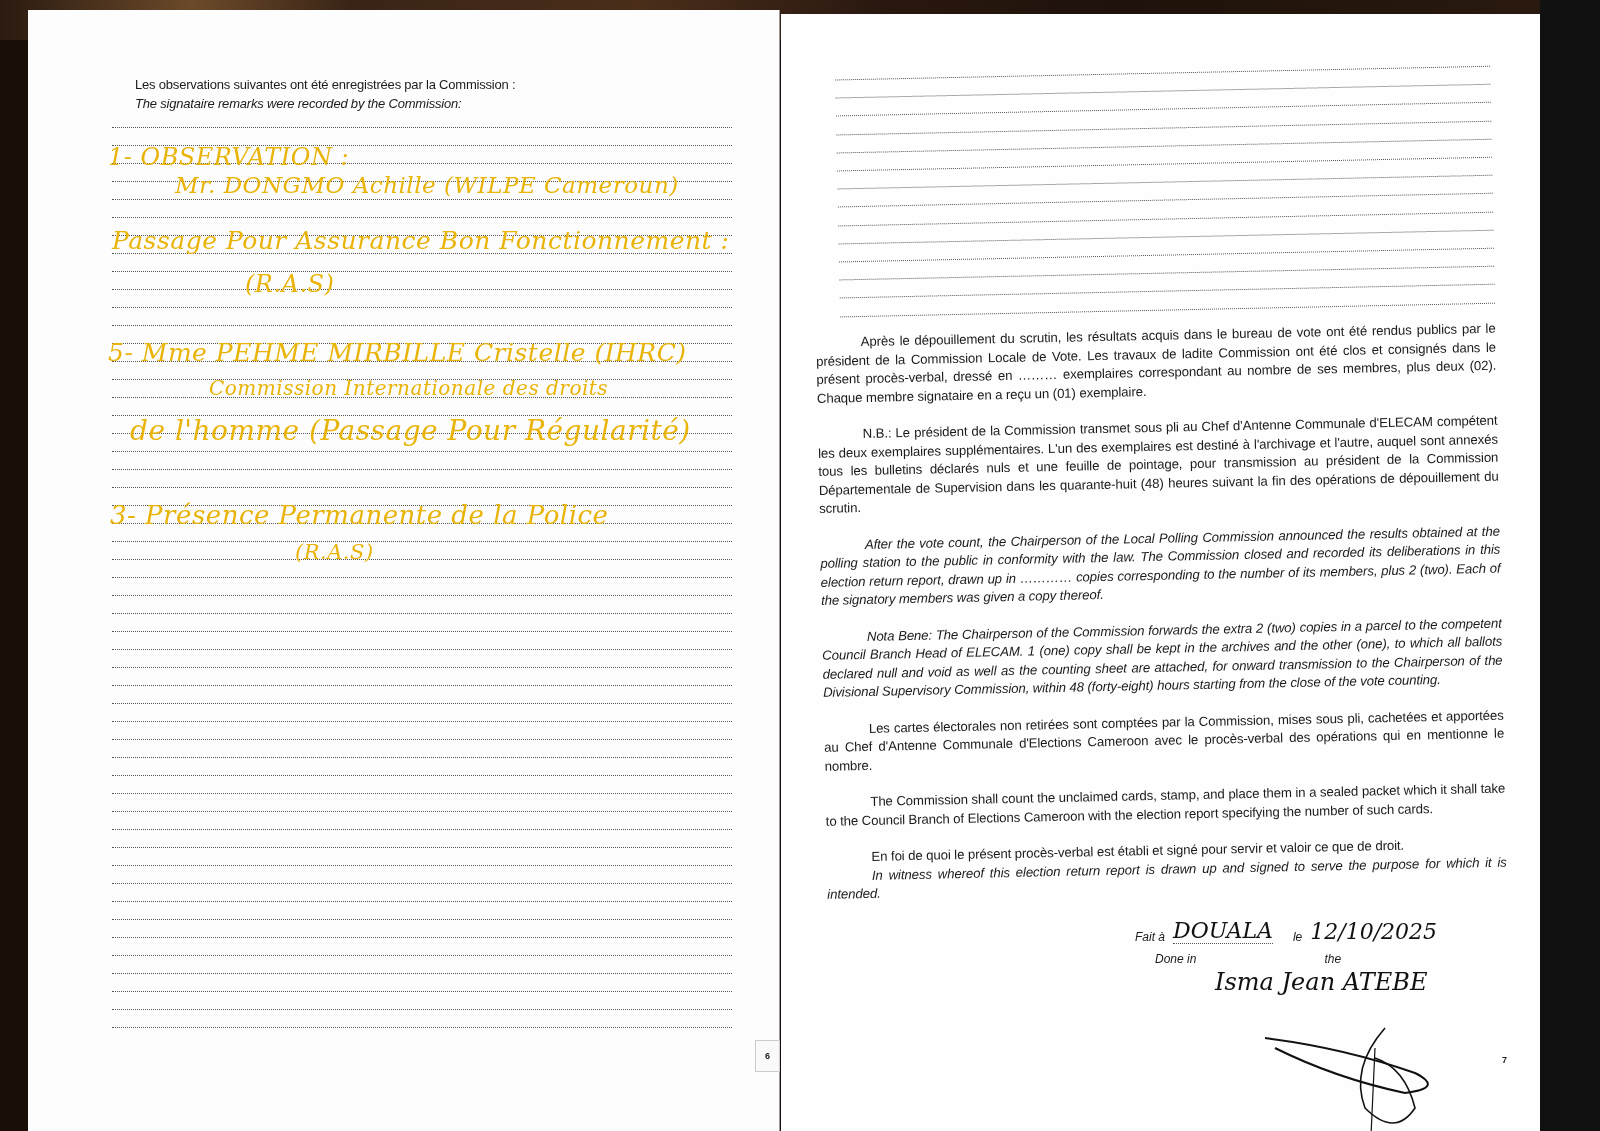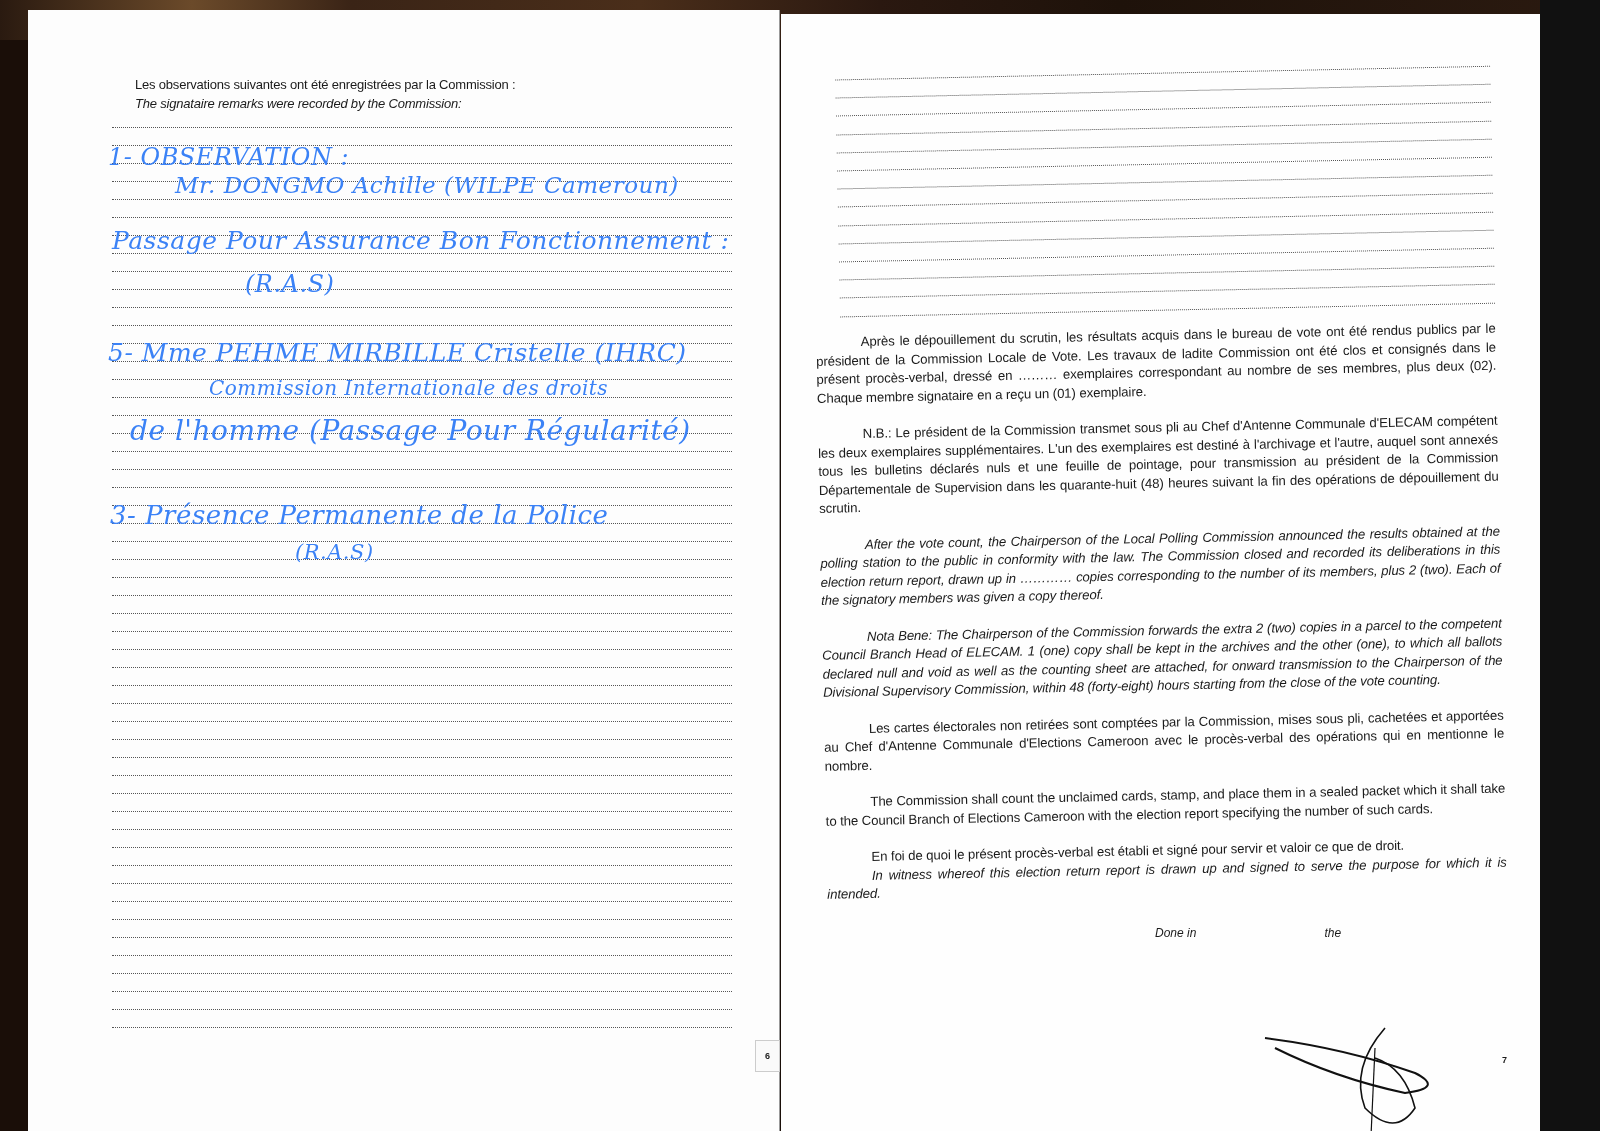--- a/index.html
+++ b/index.html
@@ -36,21 +36,21 @@
     .intro .en { font-style: italic; }
     .dotlines {
       position: absolute;
     }
     .dotline {
       position: absolute; left: 0; right: 0; height: 0;
       border-top: 1.5px dotted #555;
     }
     .hw {
       position: absolute; font-family: "DejaVu Serif", serif; font-style: italic;
-      color: #3b82f6; white-space: nowrap; letter-spacing: 0.5px;
+      color: #eab308; white-space: nowrap; letter-spacing: 0.5px;
     }
     .pagenum-box {
       position: absolute; width: 25px; height: 32px; border: 1px solid #ccc;
       font-size: 9px; display: flex; align-items: center; justify-content: center;
       background: #fafafa; font-weight: bold;
     }
     .rp-content {
       position: absolute; left: 810px; top: 70px; width: 680px;
       transform: rotate(-1.2deg); transform-origin: 0 0;
     }
@@ -170,24 +170,31 @@
   <p class="para"><span class="indent"></span><span>N.B.: Le président de la Commission transmet sous pli au Chef d'Antenne Communale d'ELECAM compétent les deux exemplaires supplémentaires. L'un des exemplaires est destiné à l'archivage et l'autre, auquel sont annexés tous les bulletins déclarés nuls et une feuille de pointage, pour transmission au président de la Commission Départementale de Supervision dans les quarante-huit (48) heures suivant la fin des opérations de dépouillement du scrutin.</span></p>
   <p class="para it"><span class="indent"></span><span>After the vote count, the Chairperson of the Local Polling Commission announced the results obtained at the polling station to the public in conformity with the law. The Commission closed and recorded its deliberations in this election return report, drawn up in ………… copies corresponding to the number of its members, plus 2 (two). Each of the signatory members was given a copy thereof.</span></p>
   <p class="para it"><span class="indent"></span><span>Nota Bene: The Chairperson of the Commission forwards the extra 2 (two) copies in a parcel to the competent Council Branch Head of ELECAM. 1 (one) copy shall be kept in the archives and the other (one), to which all ballots declared null and void as well as the counting sheet are attached, for onward transmission to the Chairperson of the Divisional Supervisory Commission, within 48 (forty-eight) hours starting from the close of the vote counting.</span></p>
   <p class="para"><span class="indent"></span><span>Les cartes électorales non retirées sont comptées par la Commission, mises sous pli, cachetées et apportées au Chef d'Antenne Communale d'Elections Cameroon avec le procès-verbal des opérations qui en mentionne le nombre.</span></p>
   <p class="para"><span class="indent"></span><span>The Commission shall count the unclaimed cards, stamp, and place them in a sealed packet which it shall take to the Council Branch of Elections Cameroon with the election report specifying the number of such cards.</span></p>
   <p class="para" style="margin-bottom:0;"><span class="indent"></span><span>En foi de quoi le présent procès-verbal est établi et signé pour servir et valoir ce que de droit.</span></p>
   <p class="para it"><span class="indent"></span><span>In witness whereof this election return report is drawn up and signed to serve the purpose for which it is intended.</span></p>
 </div>
 
 <div class="sig-block">
+  <div class="sig-row">
+    <span>Fait à</span>
+    <span class="hw-small" style="border-bottom:1px dotted #555;">DOUALA</span>
+    <span style="margin-left:12px;">le</span>
+    <span class="hw-small">12/10/2025</span>
+  </div>
   <div class="sig-row" style="margin-top:8px;">
     <span style="margin-left:20px;">Done in</span>
     <span style="margin-left:120px;">the</span>
   </div>
+  <div class="hw-small" style="margin-top:2px; margin-left:80px; font-size:24px;">Isma Jean ATEBE</div>
   <svg width="200" height="120" style="position:absolute; left:120px; top:100px;">
     <path d="M10 20 Q 90 30 160 55 Q 190 70 150 75 Q 80 60 20 30" stroke="#111" stroke-width="2" fill="none"></path>
     <path d="M130 10 Q 95 50 110 90 Q 140 120 160 90 Q 150 50 120 40" stroke="#111" stroke-width="1.6" fill="none"></path>
     <path d="M120 30 L 116 118" stroke="#111" stroke-width="1.2" fill="none"></path>
   </svg>
 </div>
 
 <div style="position:absolute; left:1502px; top:1055px; font-size:9px; font-weight:bold;">7</div>
 
 </body></html>

